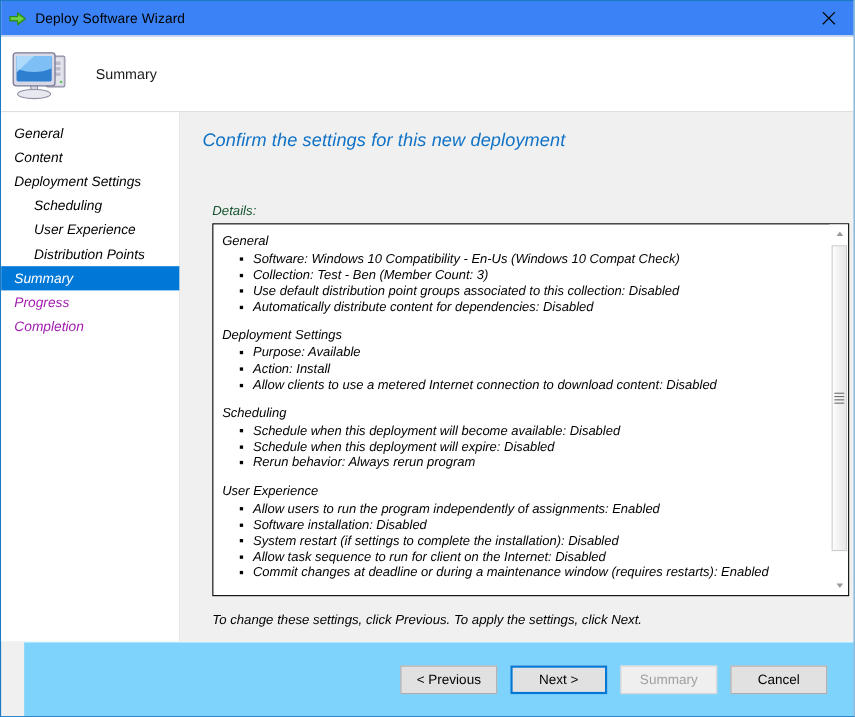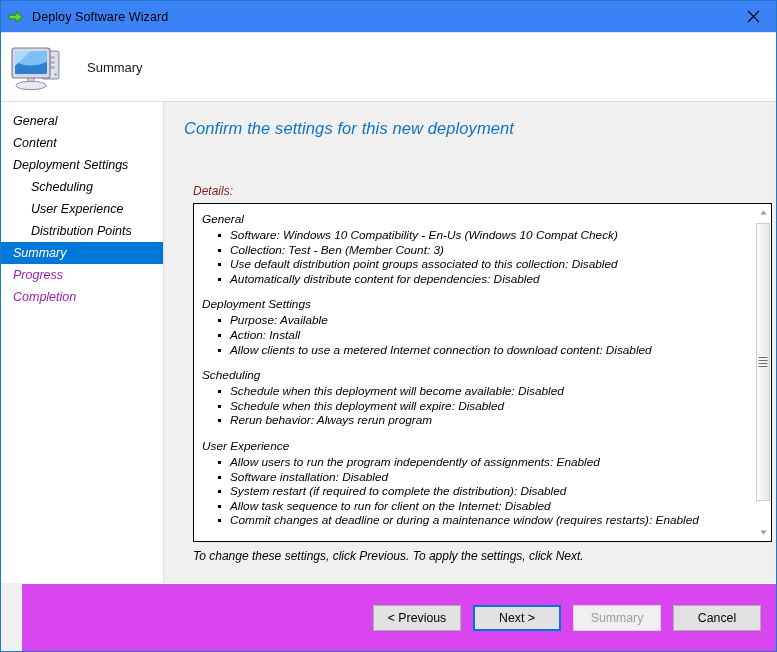--- a/index.html
+++ b/index.html
@@ -128,21 +128,21 @@
     font-size: 16.5px;
     color: #1072c6;
     margin-top: 17px;
     margin-left: 0px;
     font-weight: normal;
     letter-spacing: 0.1px;
   }
 
   #details-label {
     font-size: 12px;
-    color: #7f1d1d;
+    color: #14532d;
     margin-top: 46px;
     margin-left: 9px;
   }
 
   
   #details-box {
     position: relative;
     margin-top: 5px;
     margin-left: 9px;
     height: 339px;
@@ -234,33 +234,33 @@
     height: 1px;
     background: #6d6d6d;
     margin-bottom: 2px;
   }
   #sb-grip i:last-child { margin-bottom: 0; }
 
   
   #hint {
     font-size: 12px;
     color: #000000;
-    margin-top: 7px;
+    margin-top: 14px;
     margin-left: 9px;
   }
 
   
   #buttonbar {
     height: 68px;
     border-top: 1px solid #ffffff;
-    background: #d946ef;
+    background: #7dd3fc;
     display: flex;
     align-items: center;
     justify-content: flex-end;
-    padding-right: 15px;
+    padding-right: 24px;
     box-sizing: border-box;
     margin-left: 21px;
   }
   .btn {
     width: 88px;
     height: 26px;
     margin-left: 12px;
     font-family: "Liberation Sans", sans-serif;
     font-size: 12.3px;
     color: #000000;
@@ -365,21 +365,21 @@
                 <li>Schedule when this deployment will become available: Disabled</li>
                 <li>Schedule when this deployment will expire: Disabled</li>
                 <li>Rerun behavior: Always rerun program</li>
               </ul>
             </div>
             <div class="section">
               <div class="section-title">User Experience</div>
               <ul>
                 <li>Allow users to run the program independently of assignments: Enabled</li>
                 <li>Software installation: Disabled</li>
-                <li>System restart (if required to complete the distribution): Disabled</li>
+                <li>System restart (if settings to complete the installation): Disabled</li>
                 <li>Allow task sequence to run for client on the Internet: Disabled</li>
                 <li>Commit changes at deadline or during a maintenance window (requires restarts): Enabled</li>
               </ul>
             </div>
             <div class="section">
               <div class="section-title">Distribution Points</div>
             </div>
           </div>
 
         <div id="scrollbar">

